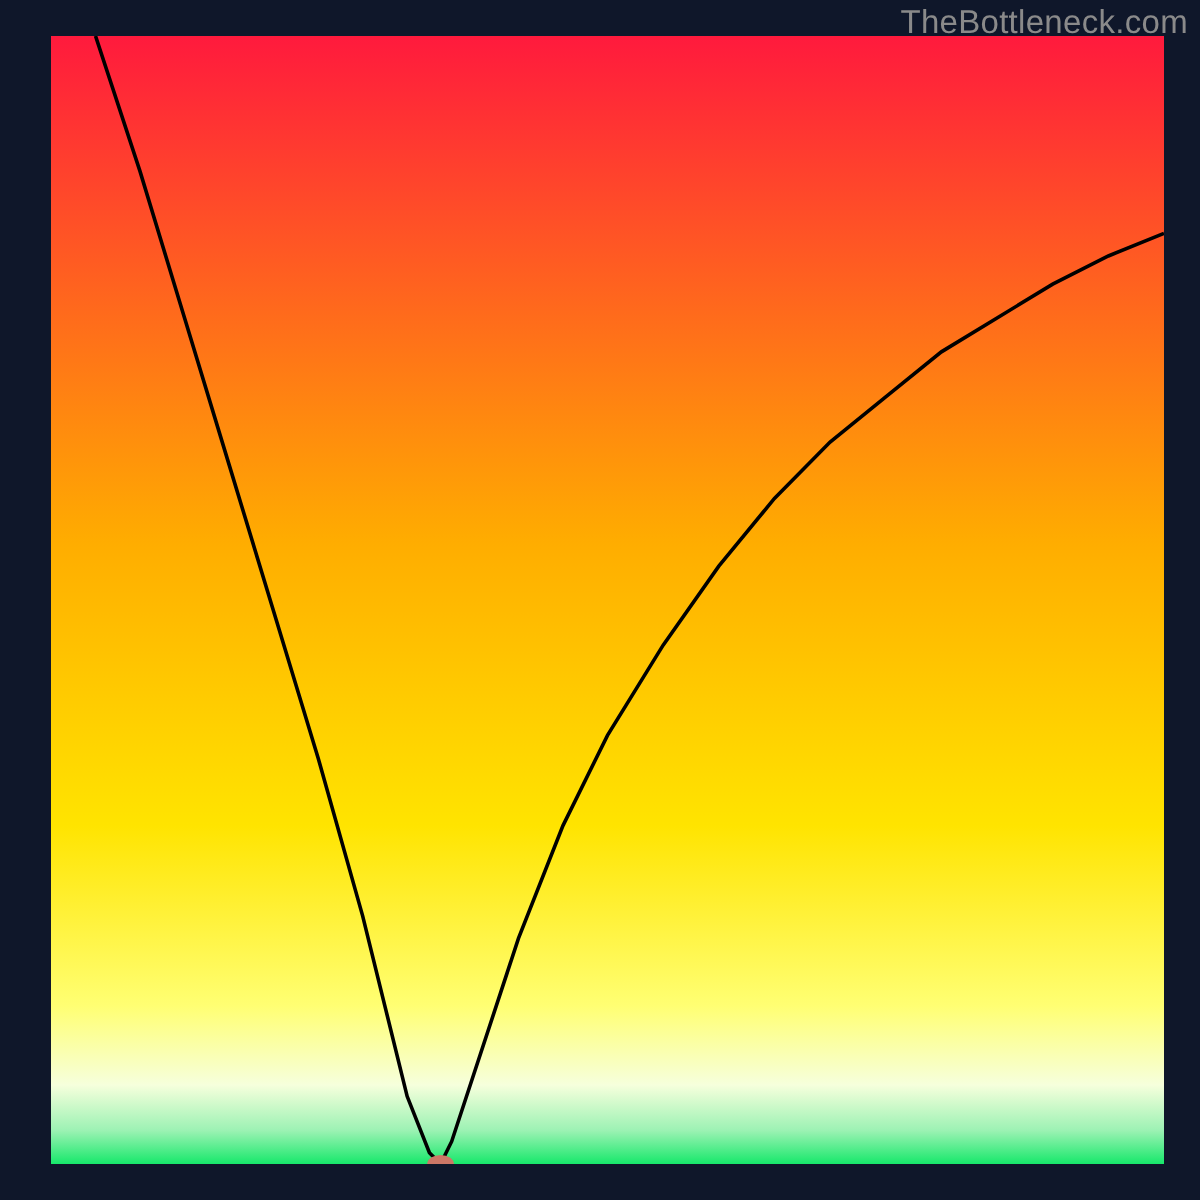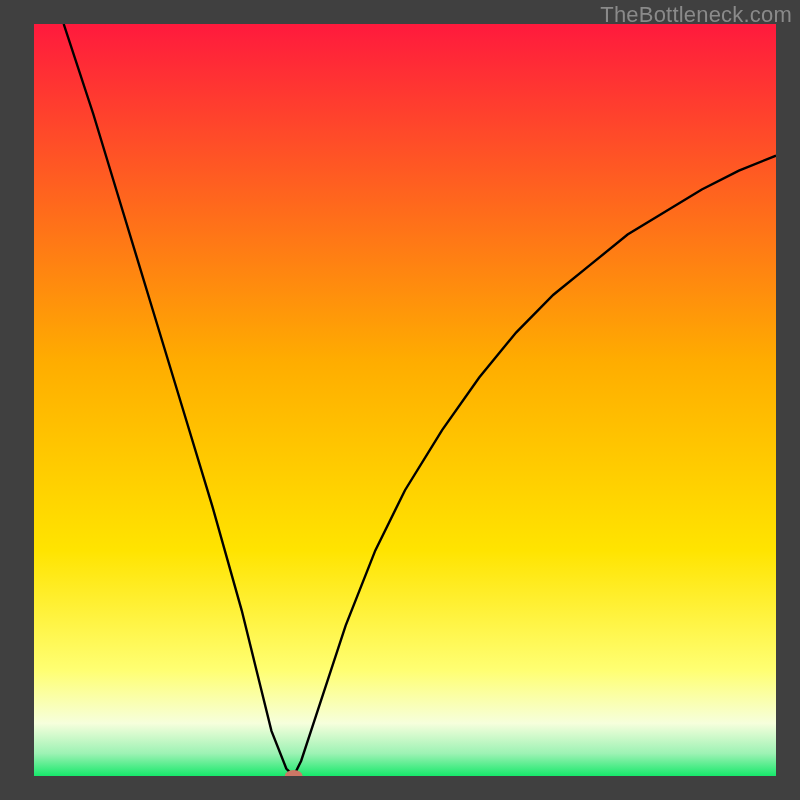--- a/index.html
+++ b/index.html
@@ -5,21 +5,21 @@
   body {
     margin: 0;
     padding: 0;
     background: #fff;
     font-family: Arial, Helvetica, sans-serif;
   }
   .outer {
     width: 800px;
     height: 800px;
     position: relative;
-    background: #404040;
+    background: #0f172a;
   }
   .watermark {
     position: absolute;
     top: 2px;
     right: 8px;
     color: #8a8a8a;
     font-size: 22px;
     font-weight: 500;
     letter-spacing: 0.2px;
     z-index: 10;

